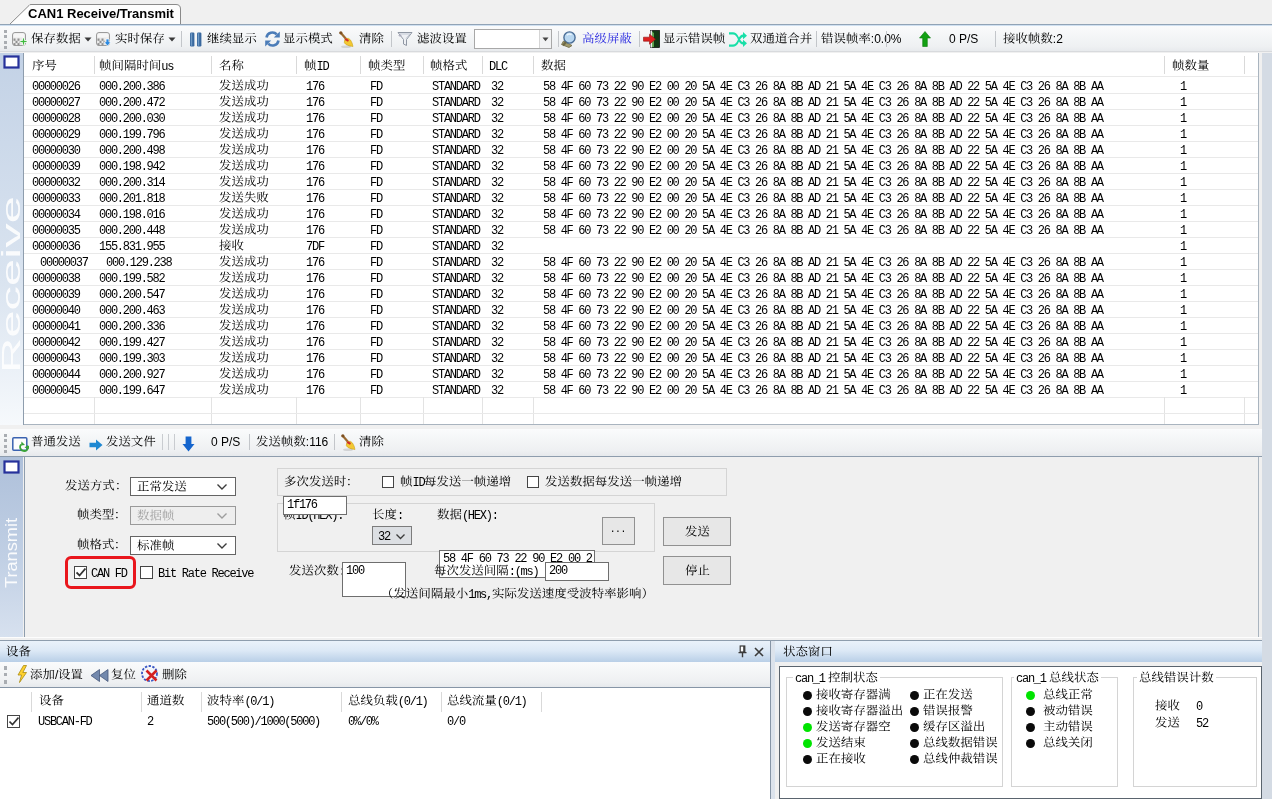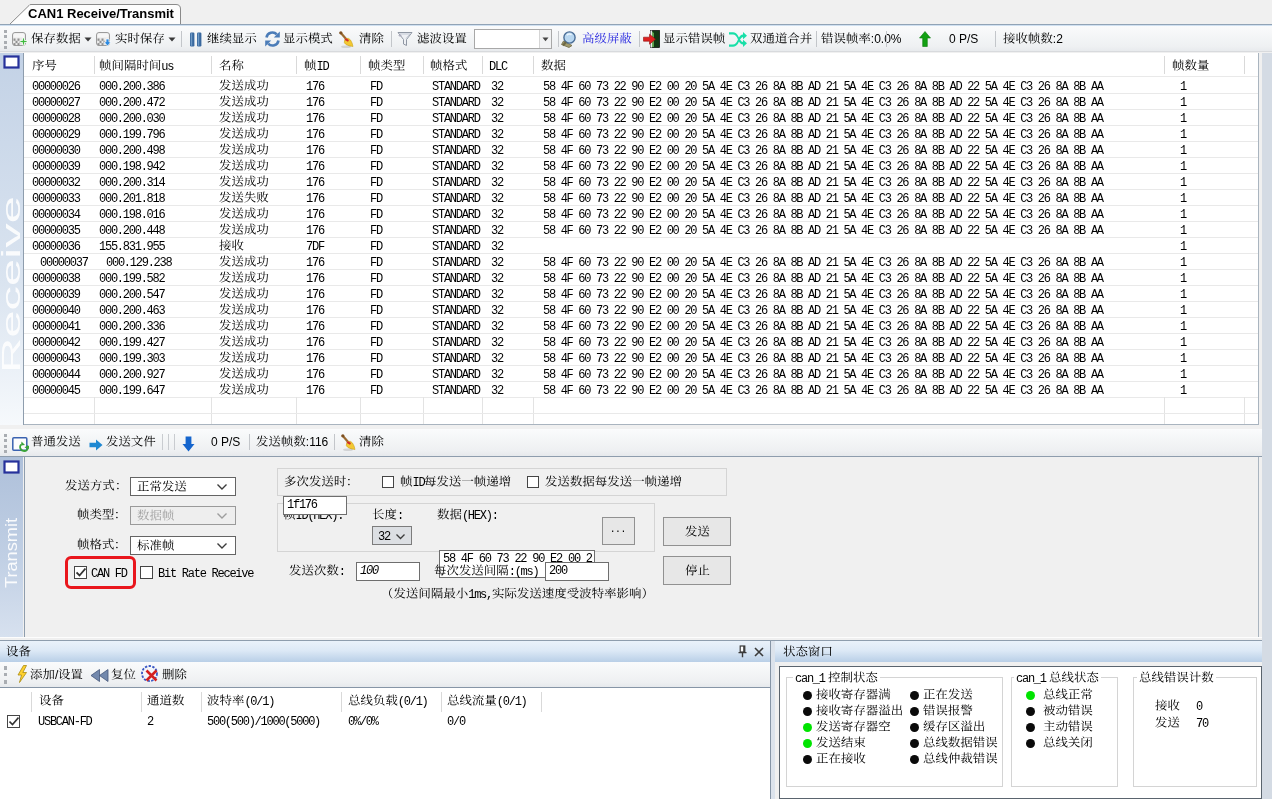--- a/index.html
+++ b/index.html
@@ -861,21 +861,21 @@
           <use href="#g66" x="0"></use>
           <use href="#g67" x="1000"></use>
         </svg></div>
     </div>
     <div class="t" style="left:289px;top:563px;"><svg class="z" width="49.8" height="12" viewBox="0 0 4000 1000" preserveAspectRatio="none">
         <use href="#g43" x="0"></use>
         <use href="#g44" x="1000"></use>
         <use href="#g59" x="2000"></use>
         <use href="#g2" x="3000"></use>
       </svg><span class="m">:</span></div>
-    <div class="inp" style="left:356px;top:562px;width:64px;height:19px;font-style:italic;">100</div>
+    <div class="inp" style="left:342px;top:562px;width:64px;height:35px;">100</div>
     <div class="t" style="left:434px;top:563px;"><svg class="z" width="74.7" height="12" viewBox="0 0 6000 1000" preserveAspectRatio="none">
         <use href="#g60" x="0"></use>
         <use href="#g59" x="1000"></use>
         <use href="#g43" x="2000"></use>
         <use href="#g44" x="3000"></use>
         <use href="#g35" x="4000"></use>
         <use href="#g36" x="5000"></use>
       </svg><span class="m">:(ms)</span></div>
     <div class="inp" style="left:545px;top:562px;width:64px;height:19px;">200</div>
     <div class="t" style="left:381px;top:586px;"><svg class="z" width="87.2" height="12" viewBox="0 0 7000 1000" preserveAspectRatio="none">
@@ -1131,14 +1131,14 @@
         </svg></span></div>
     <div class="t" style="left:1155px;top:698px;"><svg class="z" width="24.9" height="12" viewBox="0 0 2000 1000" preserveAspectRatio="none">
         <use href="#g31" x="0"></use>
         <use href="#g32" x="1000"></use>
       </svg></div>
     <div class="t" style="left:1196px;top:698px;"><span class="m">0</span></div>
     <div class="t" style="left:1155px;top:715px;"><svg class="z" width="24.9" height="12" viewBox="0 0 2000 1000" preserveAspectRatio="none">
         <use href="#g43" x="0"></use>
         <use href="#g44" x="1000"></use>
       </svg></div>
-    <div class="t" style="left:1196px;top:715px;"><span class="m">70</span></div>
+    <div class="t" style="left:1196px;top:715px;"><span class="m">52</span></div>
     <div class="abs" style="left:1262px;top:53px;width:10px;height:746px;background:#d4dbe4"></div>
   </div>
 </body></html>

